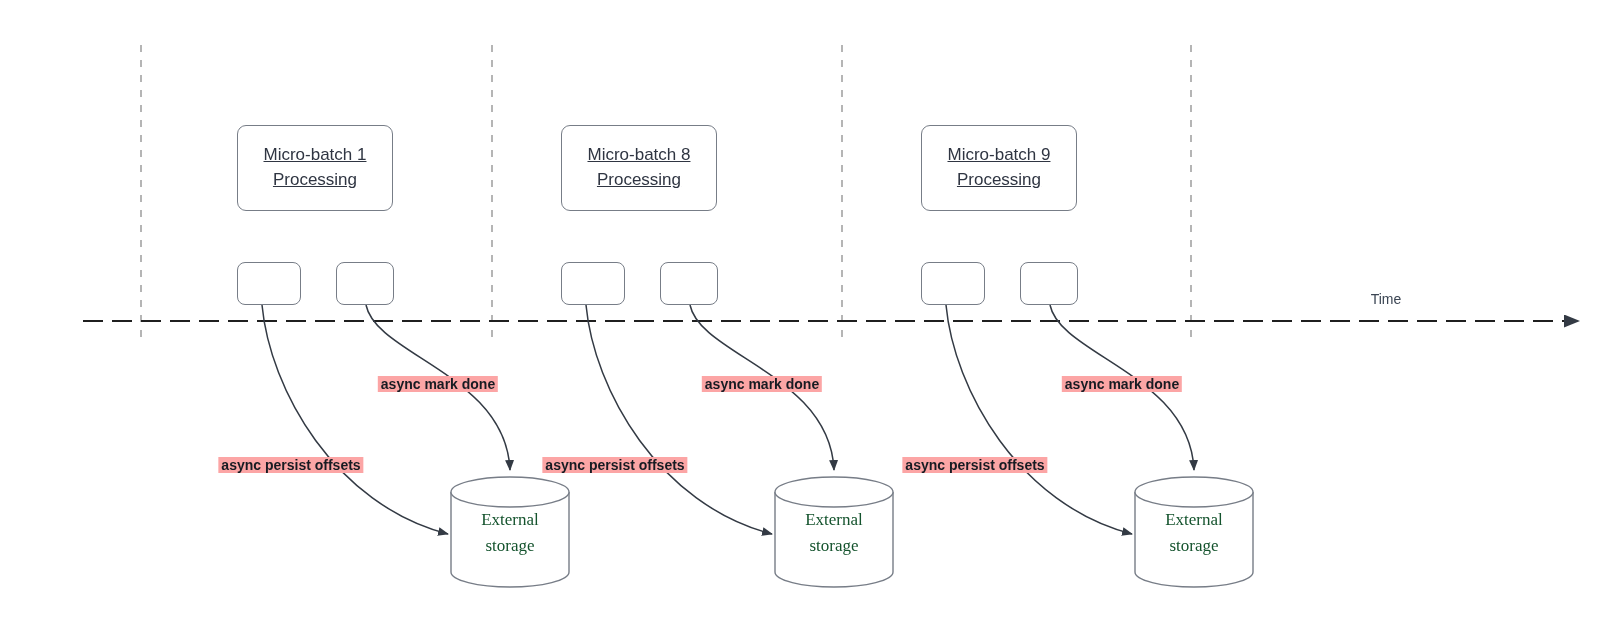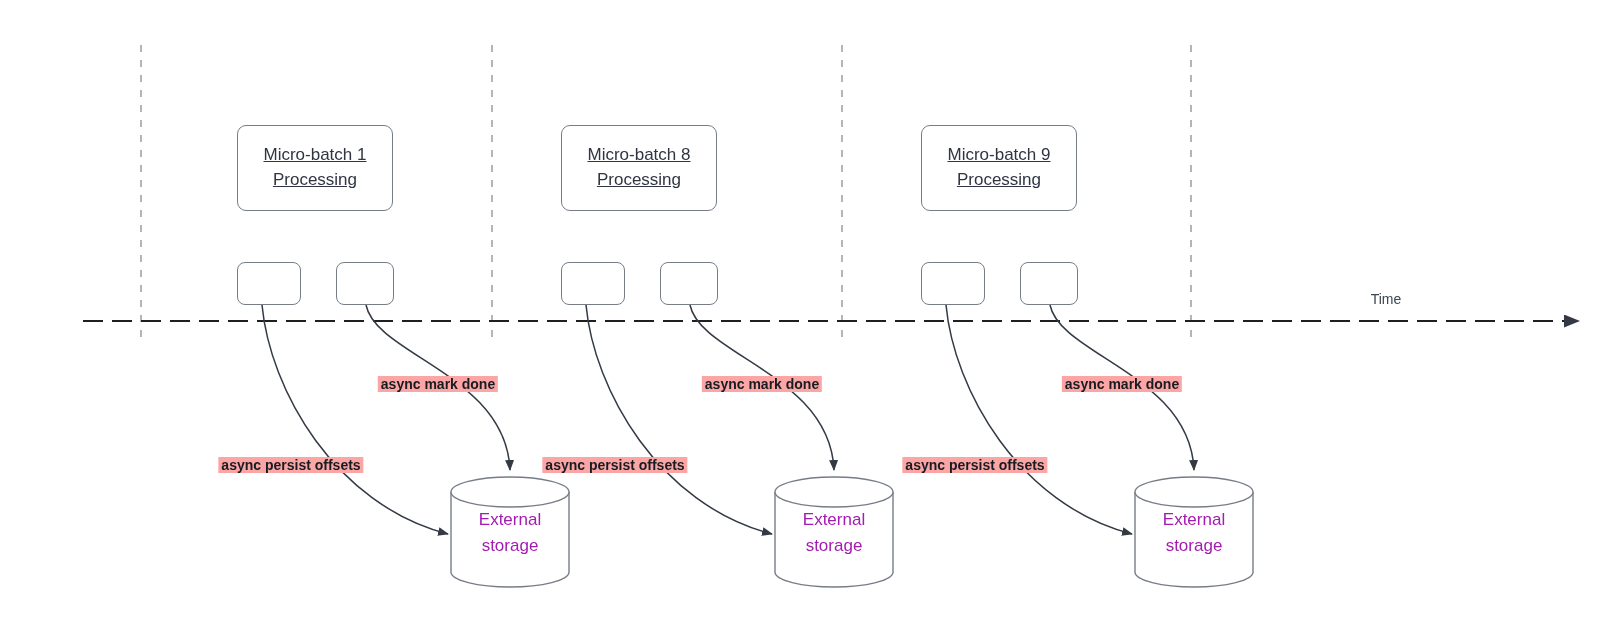--- a/index.html
+++ b/index.html
@@ -57,23 +57,24 @@
   }
   .arrow-label.persist { left: 54px;  top: 413px; margin-top: 44px; }
   .arrow-label.mark    { left: 201px; top: 376px; }
 
   .storage-label {
     position: absolute;
     left: 273px; top: 507px;
     transform: translateX(-50%);
     text-align: center;
     font-size: 17px;
-    color: #a21caf;
+    color: #14532d;
     line-height: 1.5;
     white-space: pre-line;
+    font-family: Liberation Serif, serif;
   }
 
   .time-label {
     position: absolute;
     left: 1386px; top: 255px;
     transform: translateX(-50%);
     font-size: 14px;
     color: #3b4553;
     margin-top: 36px;
   }

